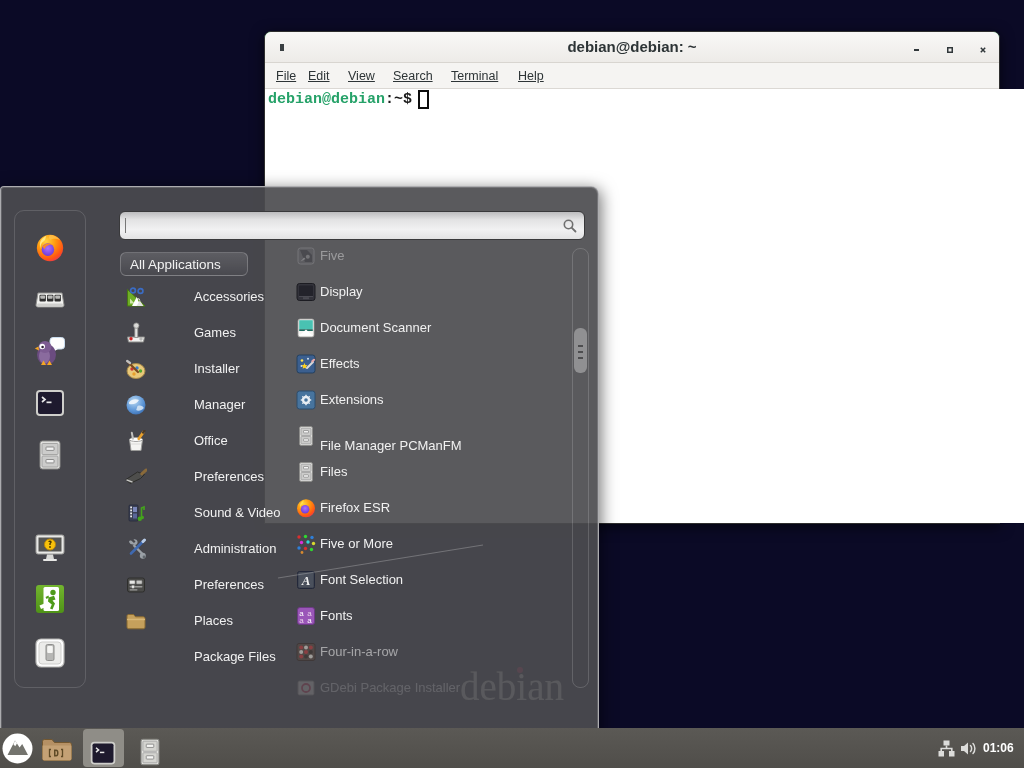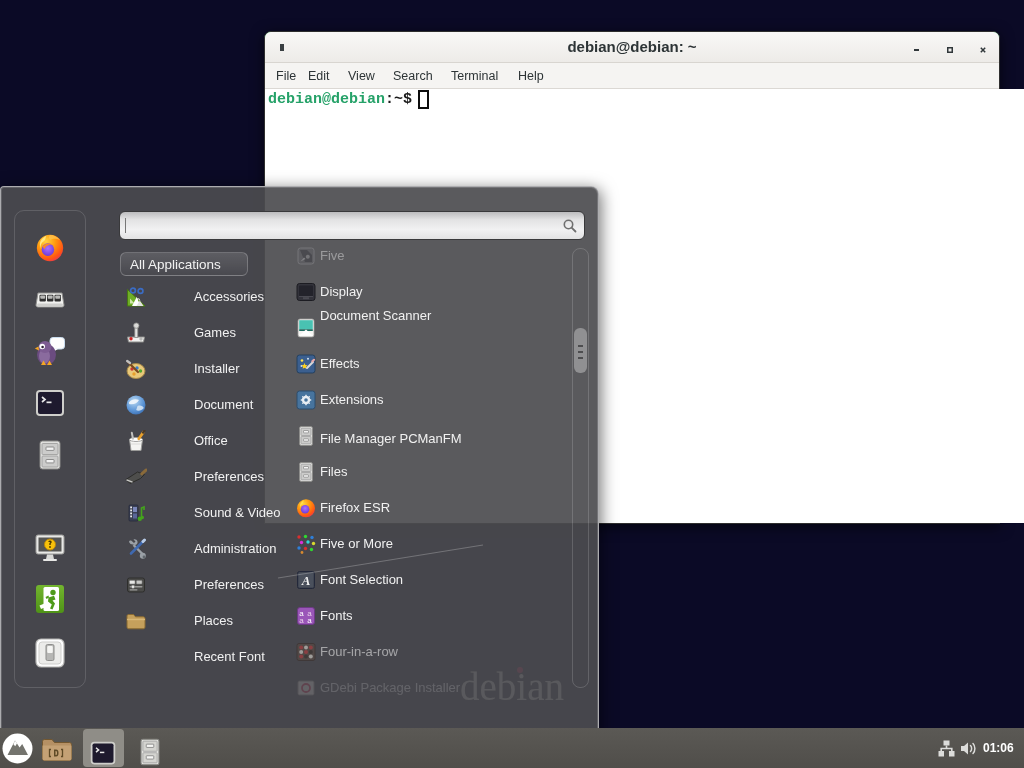--- a/index.html
+++ b/index.html
@@ -11,21 +11,21 @@
       font-size:39px;color:rgba(255,255,255,0.95);letter-spacing:0px;}
   #wmdot{left:517px;top:667px;width:6px;height:6px;border-radius:50%;background:#d70a53;}
   
   #term{left:264px;top:31px;width:736px;height:493px;border-radius:7px 7px 0 0;
         background:#86efac;box-shadow:0 3px 14px rgba(0,0,0,0.6);
         border:1px solid #2f2f2f;box-sizing:border-box;}
   #titlebar{left:0;top:0;width:734px;height:30px;border-radius:6px 6px 0 0;
         background:linear-gradient(#f9f8f7,#edebe8);border-bottom:1px solid #d8d5d0;}
   #title{width:100%;text-align:center;top:6px;font-size:15px;font-weight:bold;color:#2d3436;}
   #menubar{left:0;top:31px;width:734px;height:25px;background:#f5f4f2;border-bottom:1px solid #dbd8d4;}
-  .mitem{top:6px;font-size:12.5px;color:#2d3436;}
+  .mitem{top:6px;font-size:12.5px;color:#2d3436;text-decoration:underline;}
   #tcontent{left:0;top:57px;width:883px;height:434px;background:#ffffff;}
   #prompt{left:3px;top:2px;font-family:"Liberation Mono",monospace;font-size:15px;font-weight:bold;color:#1a1a1a;white-space:pre;}
   #prompt .grn{color:#26a269;}
   #cursor{left:153px;top:1px;width:7px;height:15px;border:2px solid #0d0d0d;}
   #tscroll{right:2px;top:5px;width:9px;height:402px;background:#b5b5b5;border-radius:5px;}
   
   .wbtn{color:#30373a;}
   
   #menu{left:0px;top:186px;width:599px;height:616px;box-sizing:border-box;
         background:rgba(76,76,79,0.92);border:1px solid rgba(178,178,181,0.95);
@@ -264,28 +264,28 @@
       <rect x="4.5" y="15.2" width="8" height="1.2" rx="0.6" fill="#9a9a98"></rect>
     </svg>
     <svg class="abs cico" style="top:423px" viewBox="0 0 22 22">
       <path d="M2 6 L2 17 C2 18 2.8 18.8 3.8 18.8 L18.2 18.8 C19.2 18.8 20 18 20 17 L20 8.5 C20 7.5 19.2 6.8 18.2 6.8 L10.5 6.8 L8.5 4.5 L3.8 4.5 C2.8 4.5 2 5 2 6 Z" fill="#c5a05c" stroke="#8a6a30" stroke-width="1"></path>
       <path d="M2 9.5 L20 9.5" stroke="#d8b878" stroke-width="1.4"></path>
     </svg>
 
     <span class="abs cat" style="top:102px">Accessories</span>
     <span class="abs cat" style="top:138px">Games</span>
     <span class="abs cat" style="top:174px">Installer</span>
-    <span class="abs cat" style="top:210px">Document</span>
+    <span class="abs cat" style="top:210px">Manager</span>
     <span class="abs cat" style="top:246px">Office</span>
     <span class="abs cat" style="top:282px">Preferences</span>
     <span class="abs cat" style="top:318px">Sound &amp; Video</span>
     <span class="abs cat" style="top:354px">Administration</span>
     <span class="abs cat" style="top:390px">Preferences</span>
     <span class="abs cat" style="top:426px">Places</span>
-    <span class="abs cat" style="top:462px">Recent Font</span>
+    <span class="abs cat" style="top:462px">Package Files</span>
 
     <svg class="abs aico" style="top:58px;opacity:.5" viewBox="0 0 22 22">
       <rect x="3" y="3" width="16" height="16" rx="2.5" fill="#606066" stroke="#8f8f93" stroke-width="1"></rect>
       <path d="M5 5 L12 5 L17 10 L17 17 L10 17 Z" fill="#3c3c42"></path>
       <path d="M5.5 16.5 L9 12.5 L10.5 14 Z" fill="#aaaaae"></path>
       <circle cx="12.8" cy="11.8" r="2" fill="#8f8f93"></circle>
     </svg>
     <svg class="abs aico" style="top:94px" viewBox="0 0 22 22">
       <rect x="2" y="2.5" width="18" height="17" rx="2.5" fill="#33333b" stroke="#1c1c22" stroke-width="1"></rect>
       <rect x="4" y="4.5" width="14" height="11" rx="1" fill="#23232b"></rect>
@@ -372,24 +372,24 @@
       <circle cx="11" cy="15.4" r="2" fill="#3a3028"></circle>
       <circle cx="15.8" cy="15.4" r="2" fill="#e8e4da"></circle>
     </svg>
     <svg class="abs aico" style="top:490px;opacity:.2" viewBox="0 0 22 22">
       <rect x="3" y="4" width="16" height="14" rx="1.5" fill="#d8d4cc" stroke="#8a8680" stroke-width="1"></rect>
       <circle cx="11" cy="11" r="4" fill="none" stroke="#c23a5a" stroke-width="1.8"></circle>
     </svg>
 
     <span class="abs app" style="top:61px;opacity:.42">Five</span>
     <span class="abs app" style="top:97px">Display</span>
-    <span class="abs app" style="top:121px">Document Scanner</span>
+    <span class="abs app" style="top:133px">Document Scanner</span>
     <span class="abs app" style="top:169px">Effects</span>
     <span class="abs app" style="top:205px">Extensions</span>
-    <span class="abs app" style="top:244px">File Manager PCManFM</span>
+    <span class="abs app" style="top:251px">File Manager PCManFM</span>
     <span class="abs app" style="top:277px">Files</span>
     <span class="abs app" style="top:313px">Firefox ESR</span>
     <span class="abs app" style="top:349px">Five or More</span>
     <span class="abs app" style="top:385px">Font Selection</span>
     <span class="abs app" style="top:421px">Fonts</span>
     <span class="abs app" style="top:457px;opacity:.55">Four-in-a-row</span>
     <span class="abs app" style="top:493px;opacity:.17">GDebi Package Installer</span>
 
     <div class="abs" id="trough"></div>
     <div class="abs" id="thumb"></div>

